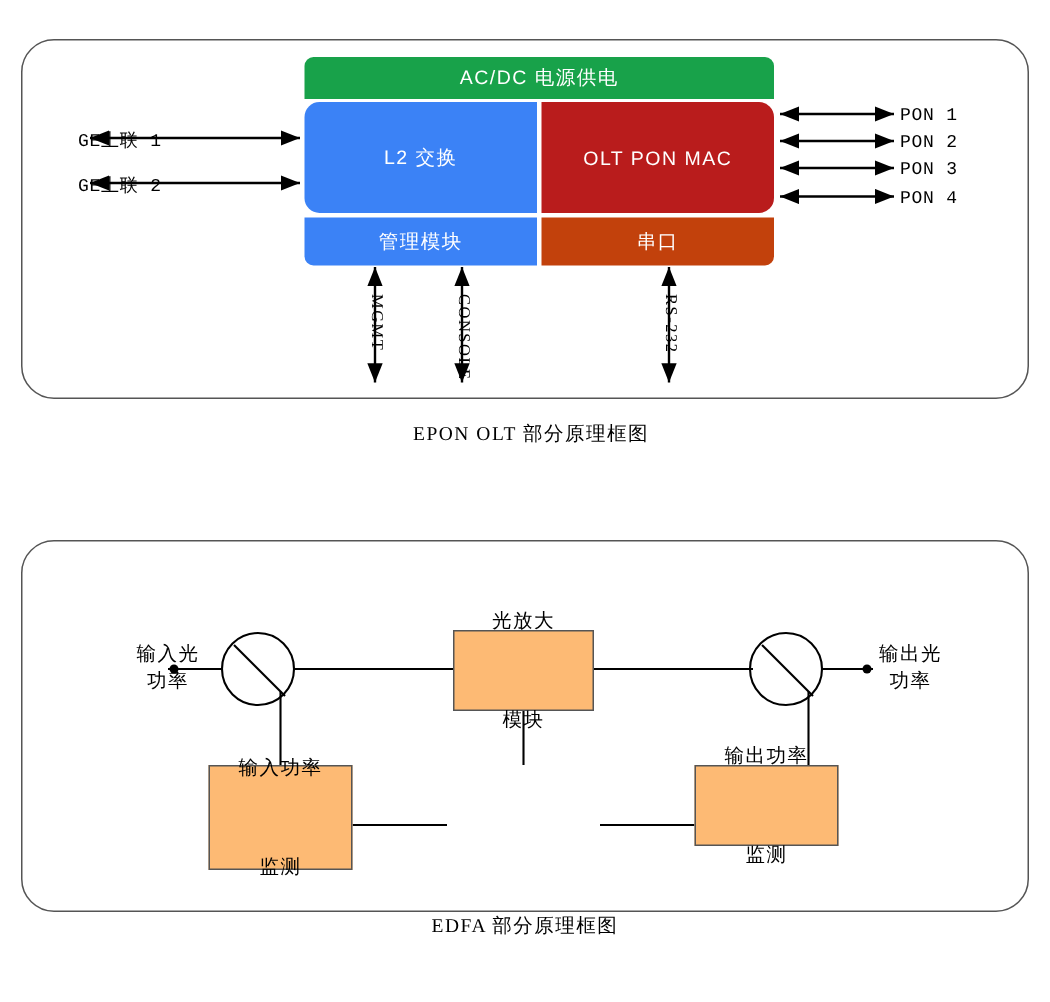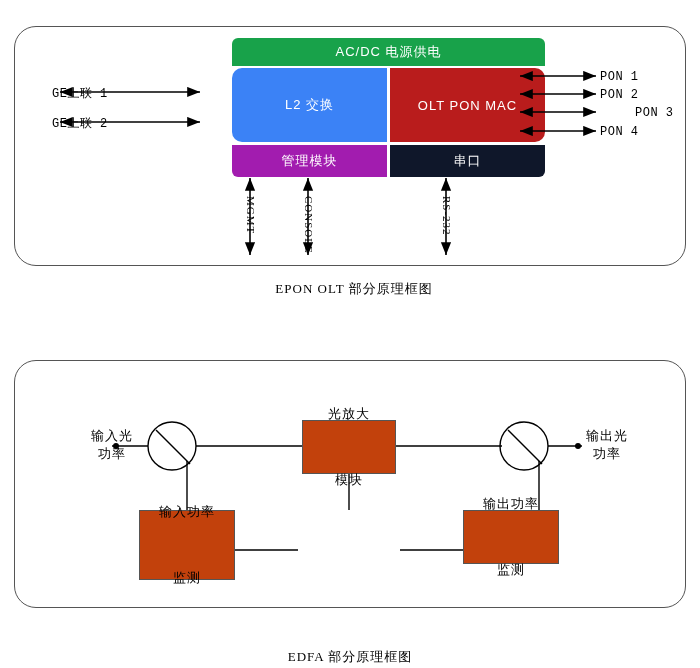--- a/index.html
+++ b/index.html
@@ -47,35 +47,34 @@
   
   .caption {
     position: absolute;
     width: 700px;
     text-align: center;
     font-size: 13px;
     letter-spacing: 1px;
     font-family: "Liberation Serif", serif;
   }
   #caption-epon { top: 280px; left: 4px; }
-  #caption-edfa { top: 648px; left: 0; }
+  #caption-edfa { top: 608px; left: 0; }
 
   
   .blk {
     position: absolute;
     box-sizing: border-box;
     display: flex;
     align-items: center;
     justify-content: center;
     color: #fff;
     font-size: 13px;
     letter-spacing: 1px;
     text-align: center;
     border-radius: 4px;
-    margin-left: 29px;
   }
   #blk-acdc {
     left: 203px;
     top: 38px;
     width: 313px;
     height: 28px;
     background: #18a24a;
     border-radius: 6px 6px 0 0;
   }
   #blk-l2 {
@@ -92,67 +91,67 @@
     width: 155px;
     height: 74px;
     background: #b91c1c;
     border-radius: 0 10px 10px 0;
   }
   #blk-mgmt {
     left: 203px;
     top: 145px;
     width: 155px;
     height: 32px;
-    background: #a21caf;
+    background: #3b82f6;
     border-radius: 0 0 0 6px;
   }
   #blk-serial {
     left: 361px;
     top: 145px;
     width: 155px;
     height: 32px;
-    background: #0f172a;
+    background: #c2410c;
     border-radius: 0 0 6px 0;
   }
 
   
   .side-label {
     position: absolute;
     font-size: 12px;
     font-family: Liberation Mono, monospace;
     letter-spacing: 0.5px;
     white-space: nowrap;
   }
   #lbl-ge1 { left: 52px; top: 85px; }
   #lbl-ge2 { left: 52px; top: 115px; }
 
   #lbl-pon1 { left: 600px; top: 70px; }
   #lbl-pon2 { left: 600px; top: 88px; }
-  #lbl-pon3 { left: 600px; top: 106px; margin-left: 35px; }
+  #lbl-pon3 { left: 600px; top: 106px; }
   #lbl-pon4 { left: 600px; top: 125px; }
 
   
   .vlabel {
     position: absolute;
     font-size: 11px;
     font-family: "Liberation Serif", serif;
     letter-spacing: 1px;
     writing-mode: vertical-rl;
     white-space: nowrap;
   }
   #lbl-mgmt-v   { left: 245px; top: 196px; }
   #lbl-console-v{ left: 303px; top: 196px; }
   #lbl-rs232-v  { left: 441px; top: 196px; }
 
   
   .ebox {
     position: absolute;
     box-sizing: border-box;
     border: 1px solid #555;
-    background: #c2410c;
+    background: #fdba74;
     display: flex;
     flex-direction: column;
     align-items: center;
     justify-content: center;
     font-size: 13px;
     font-family: "Liberation Serif", serif;
     line-height: 1.35;
     letter-spacing: 1px;
     text-align: center;
     gap: 48px;

